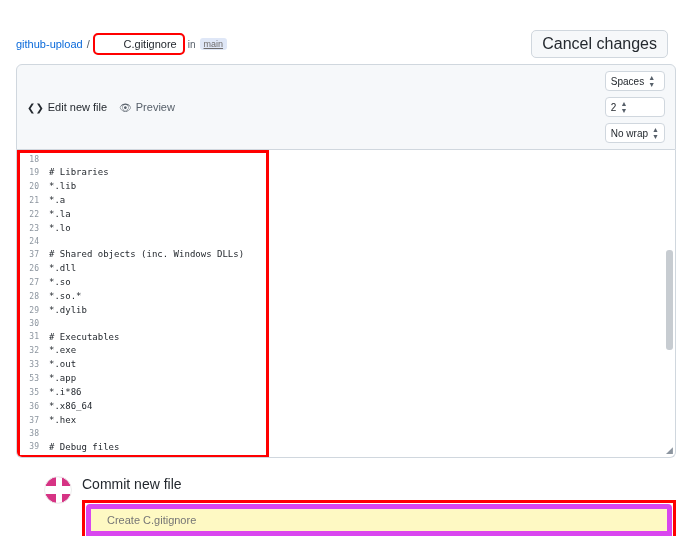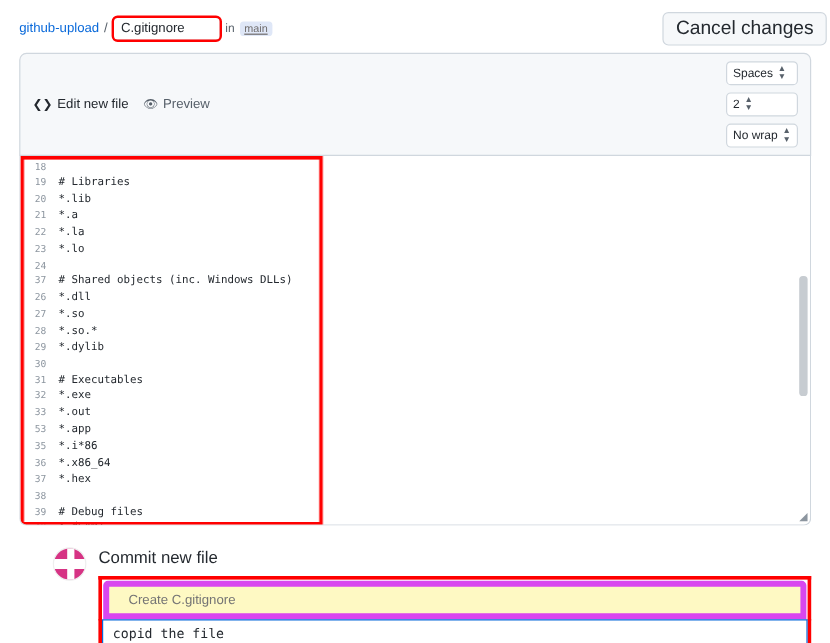--- a/index.html
+++ b/index.html
@@ -8,42 +8,43 @@
     font-family: -apple-system, BlinkMacSystemFont, "Segoe UI", Helvetica, Arial, sans-serif;
     font-size: 12px;
     color: #24292f;
     background: #fff;
     width: 692px;
   }
   .top-bar {
     display: flex;
     justify-content: space-between;
     align-items: center;
-    padding: 10px 3px 6px 16px;
+    padding: 10px 24px 6px 16px;
+    margin-top: 20px;
   }
   .breadcrumb {
     display: flex;
     align-items: center;
     gap: 4px;
     font-size: 11px;
   }
   .repo-name {
     color: #0969da;
   }
   .slash { color: #57606a; }
   .filename-field {
     border: 1px solid #d0d7de;
     border-radius: 4px;
     padding: 3px 6px;
     width: 90px;
     font-size: 11px;
     color: #24292f;
     position: relative;
   }
-  .hl-filename { outline: 2px solid #ff0000; outline-offset: -1px; }
+  .hl-filename { outline: 2px solid #ff0000; outline-offset: -1px; text-align: right; }
   .in-txt { color: #57606a; font-size: 10px; }
   .branch-label {
     color: #6f6c6c;
     font-size: 9px;
     background: #dfe7f7;
     padding: 1px 4px;
     border-radius: 3px;
     text-decoration: underline;
   }
   .btn-default {
@@ -92,21 +93,21 @@
     z-index: 5;
   }
   .code-area {
     font-family: ui-monospace, SFMono-Regular, Consolas, monospace;
     font-size: 9px;
     line-height: 1.55;
     padding: 4px 0 4px 0;
     height: 100%;
     overflow: auto;
   }
-  .line { display: flex; white-space: pre; }
+  .line { display: flex; white-space: pre; align-items: center; }
   .lineno { width: 32px; text-align: right; color: #8c959f; padding-right: 10px; user-select: none; font-size:8px;}
   .code { color: #24292f; }
   .scroll-track {
     position: absolute; right: 2px; top: 100px; width: 7px; height: 100px; background: #c7ccd1; border-radius: 3px;
   }
   .corner { position:absolute; right:2px; bottom:2px; font-size:9px; color:#8c959f; }
   .commit-section {
     display: flex;
     gap: 10px;
     margin: 18px 16px 10px 44px;

